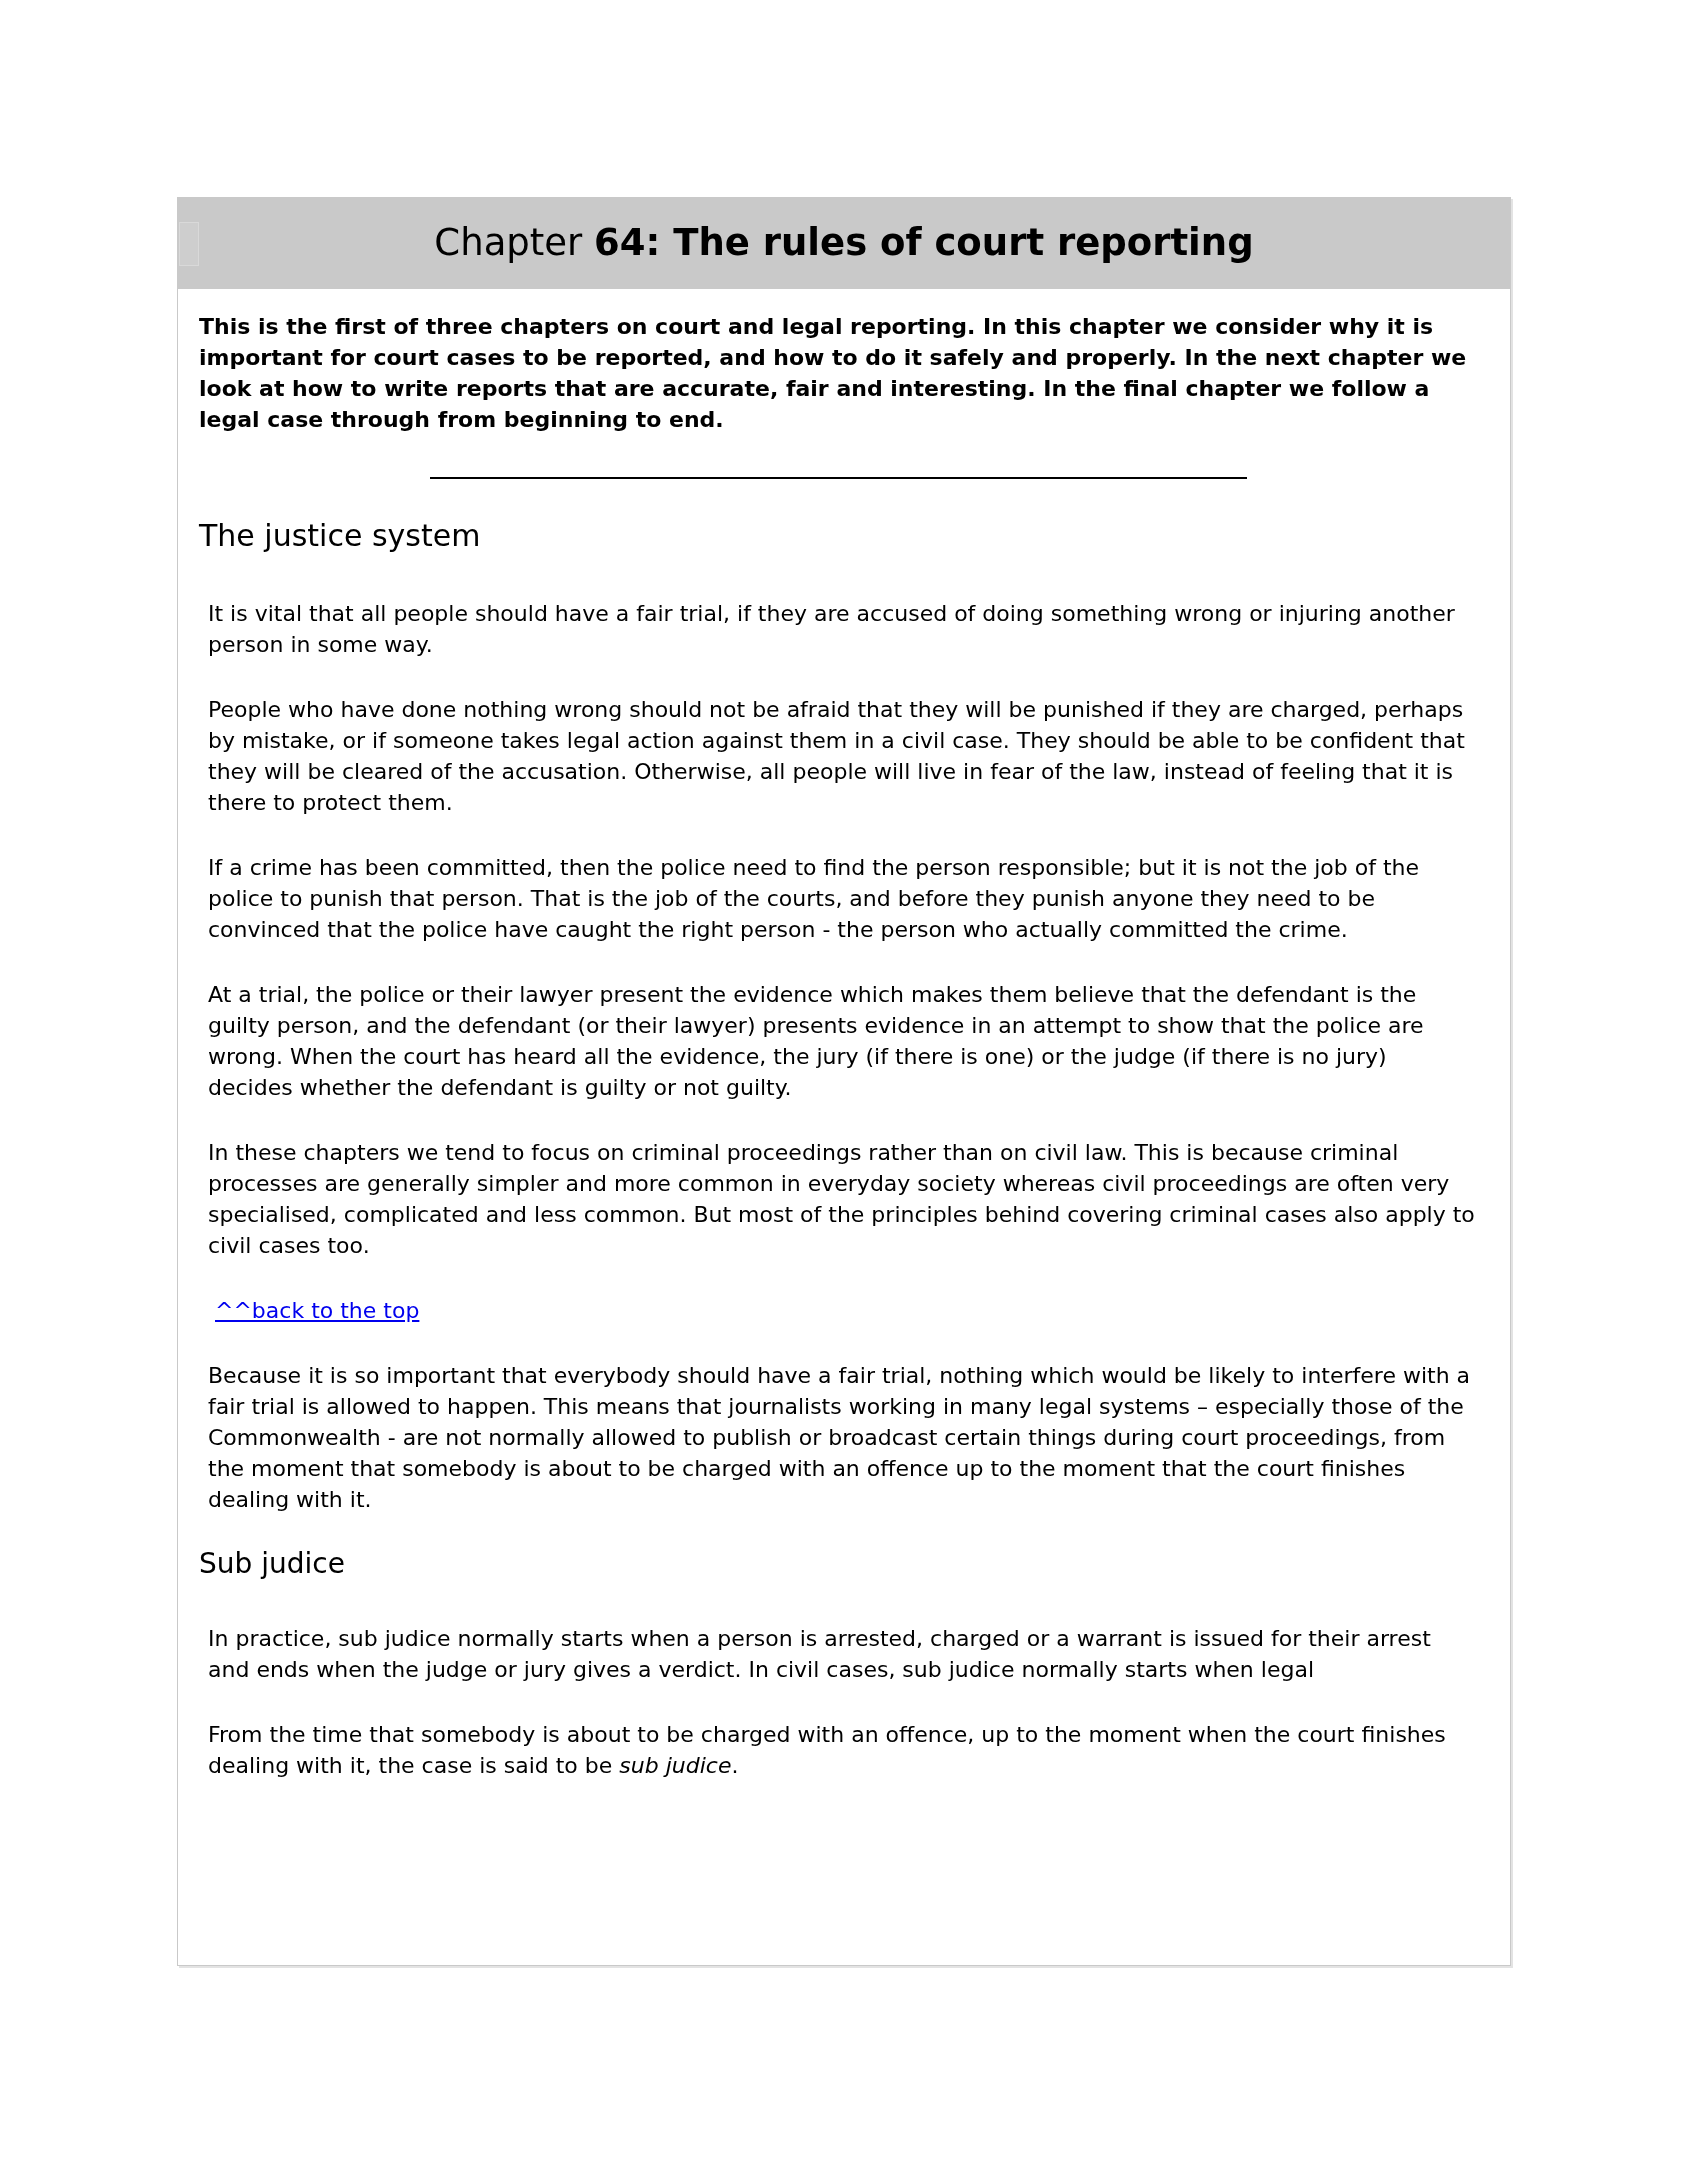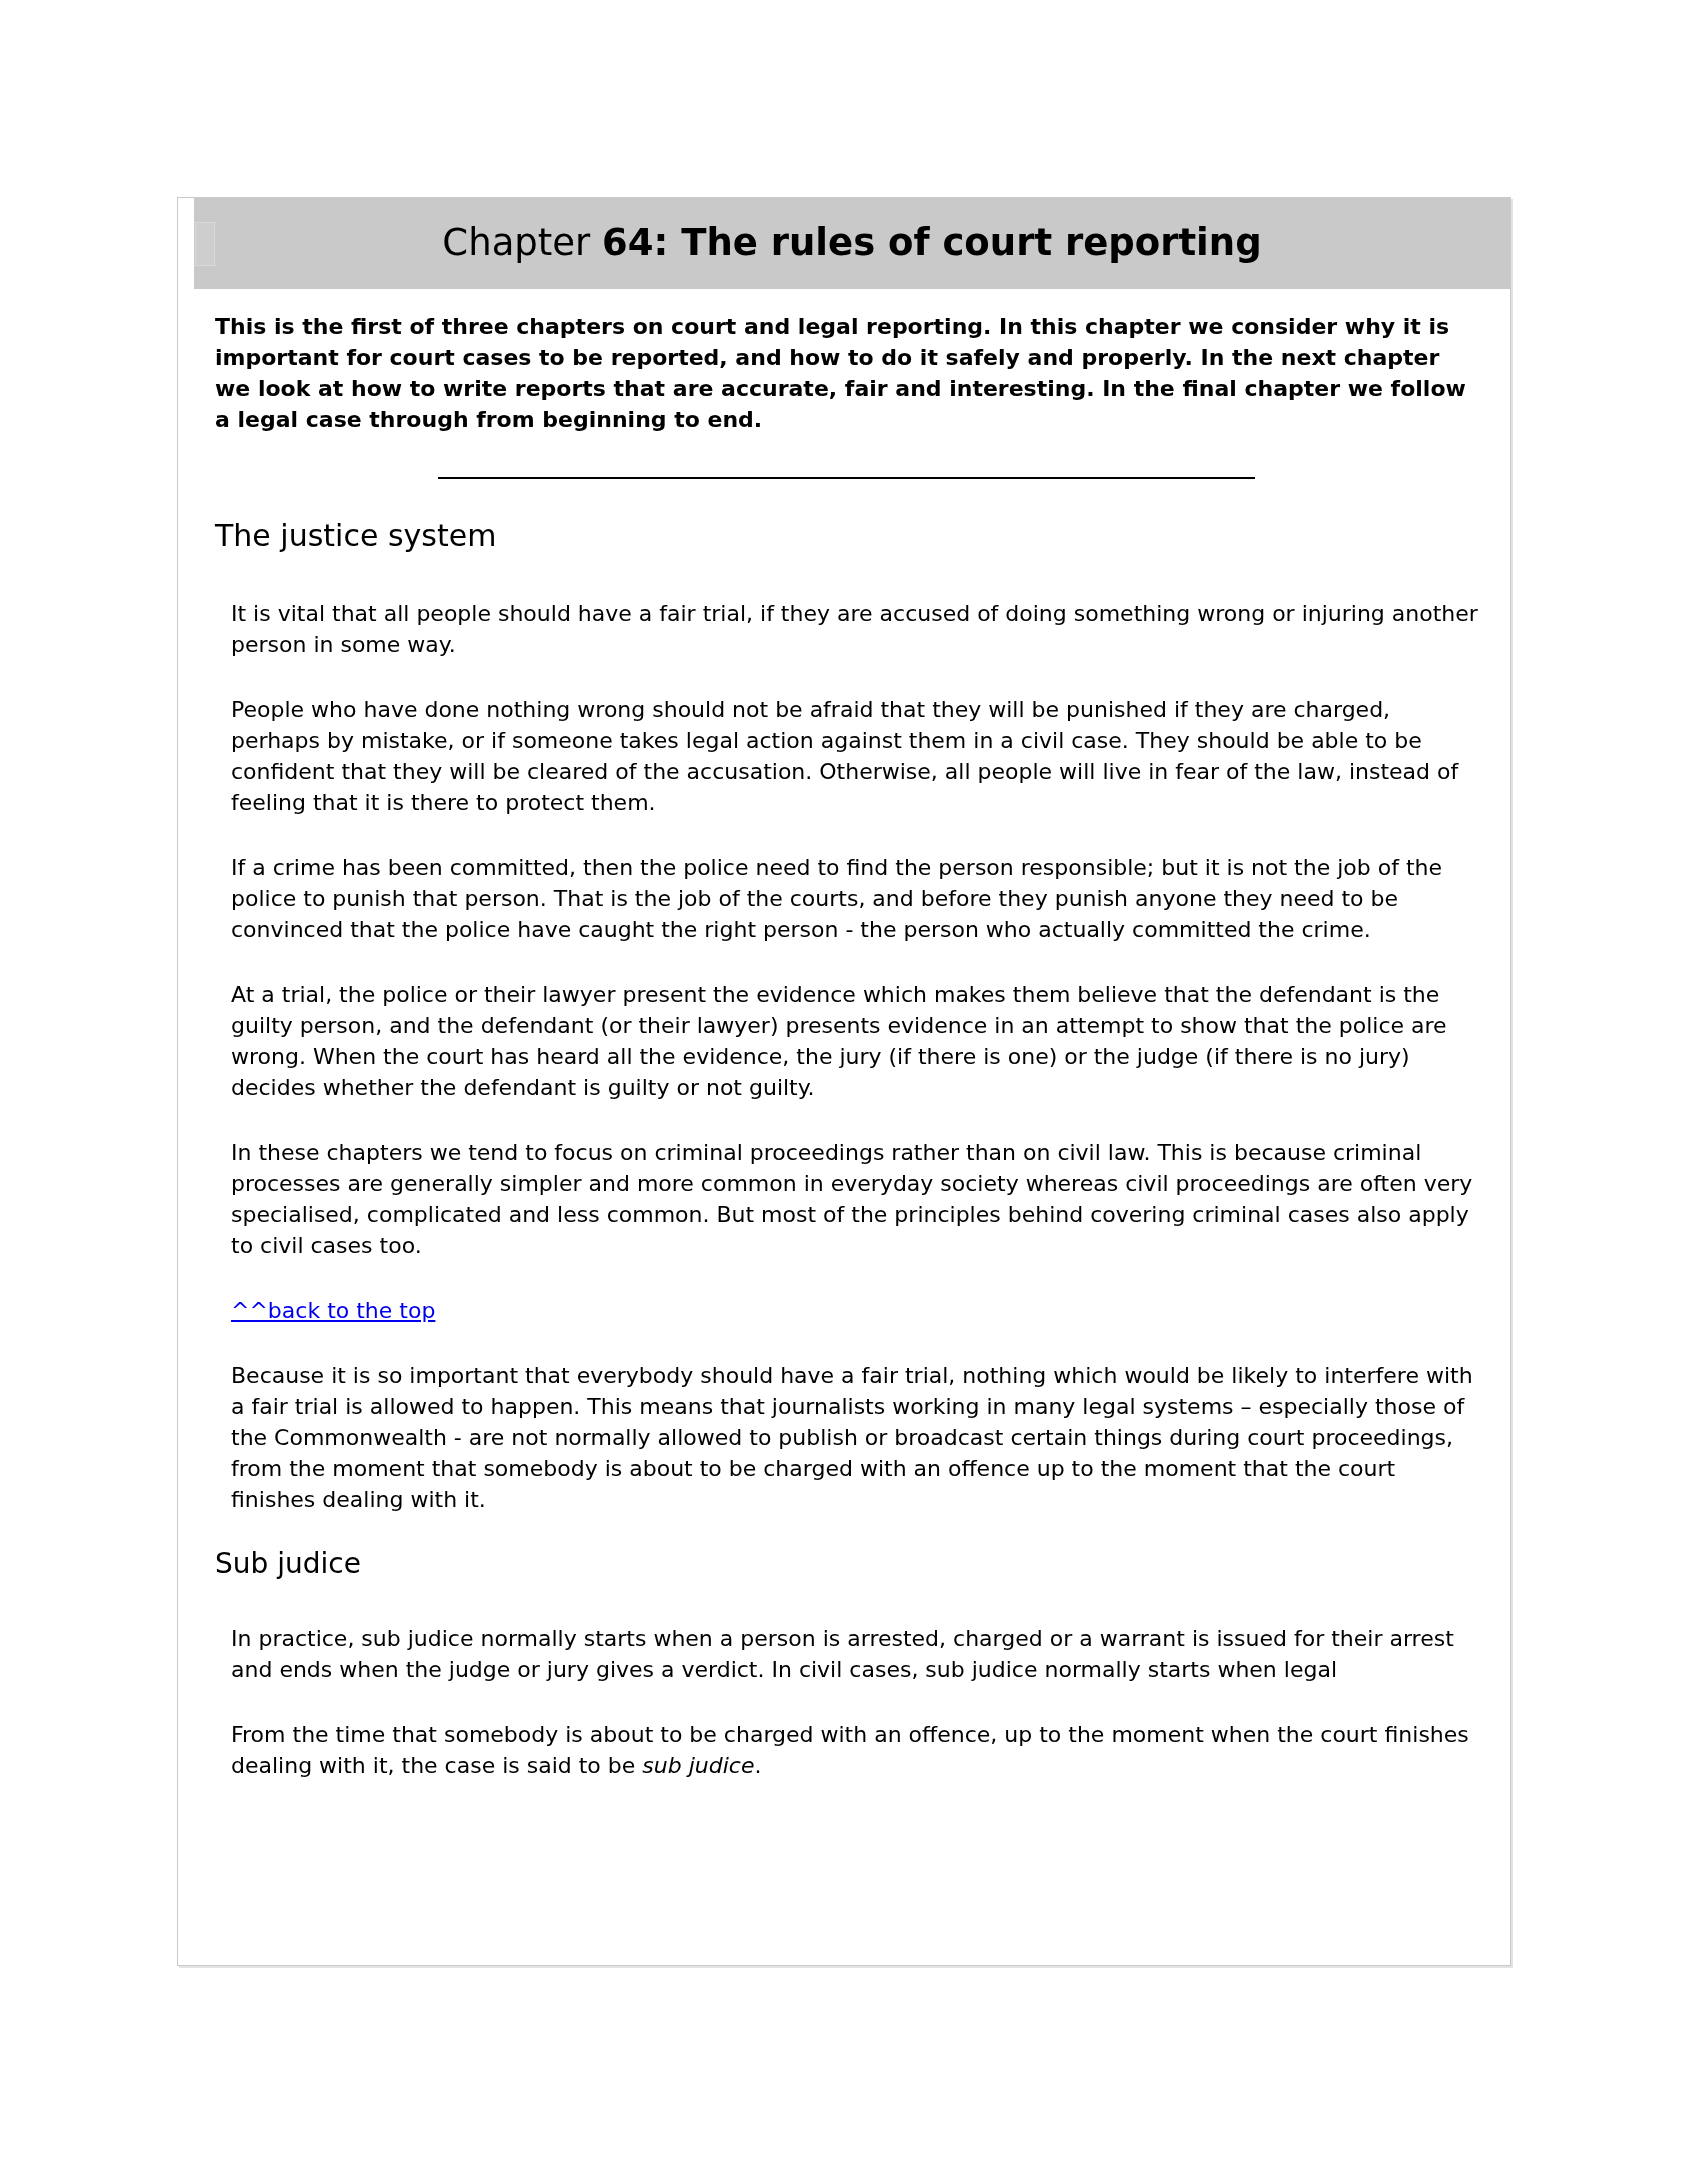--- a/index.html
+++ b/index.html
@@ -17,21 +17,20 @@
     overflow:hidden;
     position:relative;
   }
   .doc-box{
     position:absolute;
     left:177px; top:197px;
     width:1334px; height:1769px;
     background:#fff;
     border:1.3px solid var(--border,#c9c9c9);
     box-shadow:2px 2px 0 #e3e3e3;
-    padding-left:16px;
   }
   .chapter-header{
     position:relative;
     width:100%; height:91px;
     background:var(--header-bg,#c9c9c9);
     display:flex; align-items:center; justify-content:center;
   }
   .header-cell-artifact{
     position:absolute;
     left:1.3px; top:24px;
@@ -45,21 +44,21 @@
     white-space:nowrap;
   }
   .chapter-title .prefix{ font-weight:400; }
   .chapter-title .main{ font-weight:700; }
   .content{
     padding:22px 32px 0 21px;
   }
   p.body-text{
     font-size:22px;
     line-height:31px;
-    margin:0 0 34px 16px;
+    margin:0 0 34px 9px;
   }
   p.intro{
     font-weight:700;
     margin:0 0 20px 0;
   }
   .divider{
     border:none;
     border-top:2px solid #000;
     width:817px;
     margin:42px auto 40px auto;

